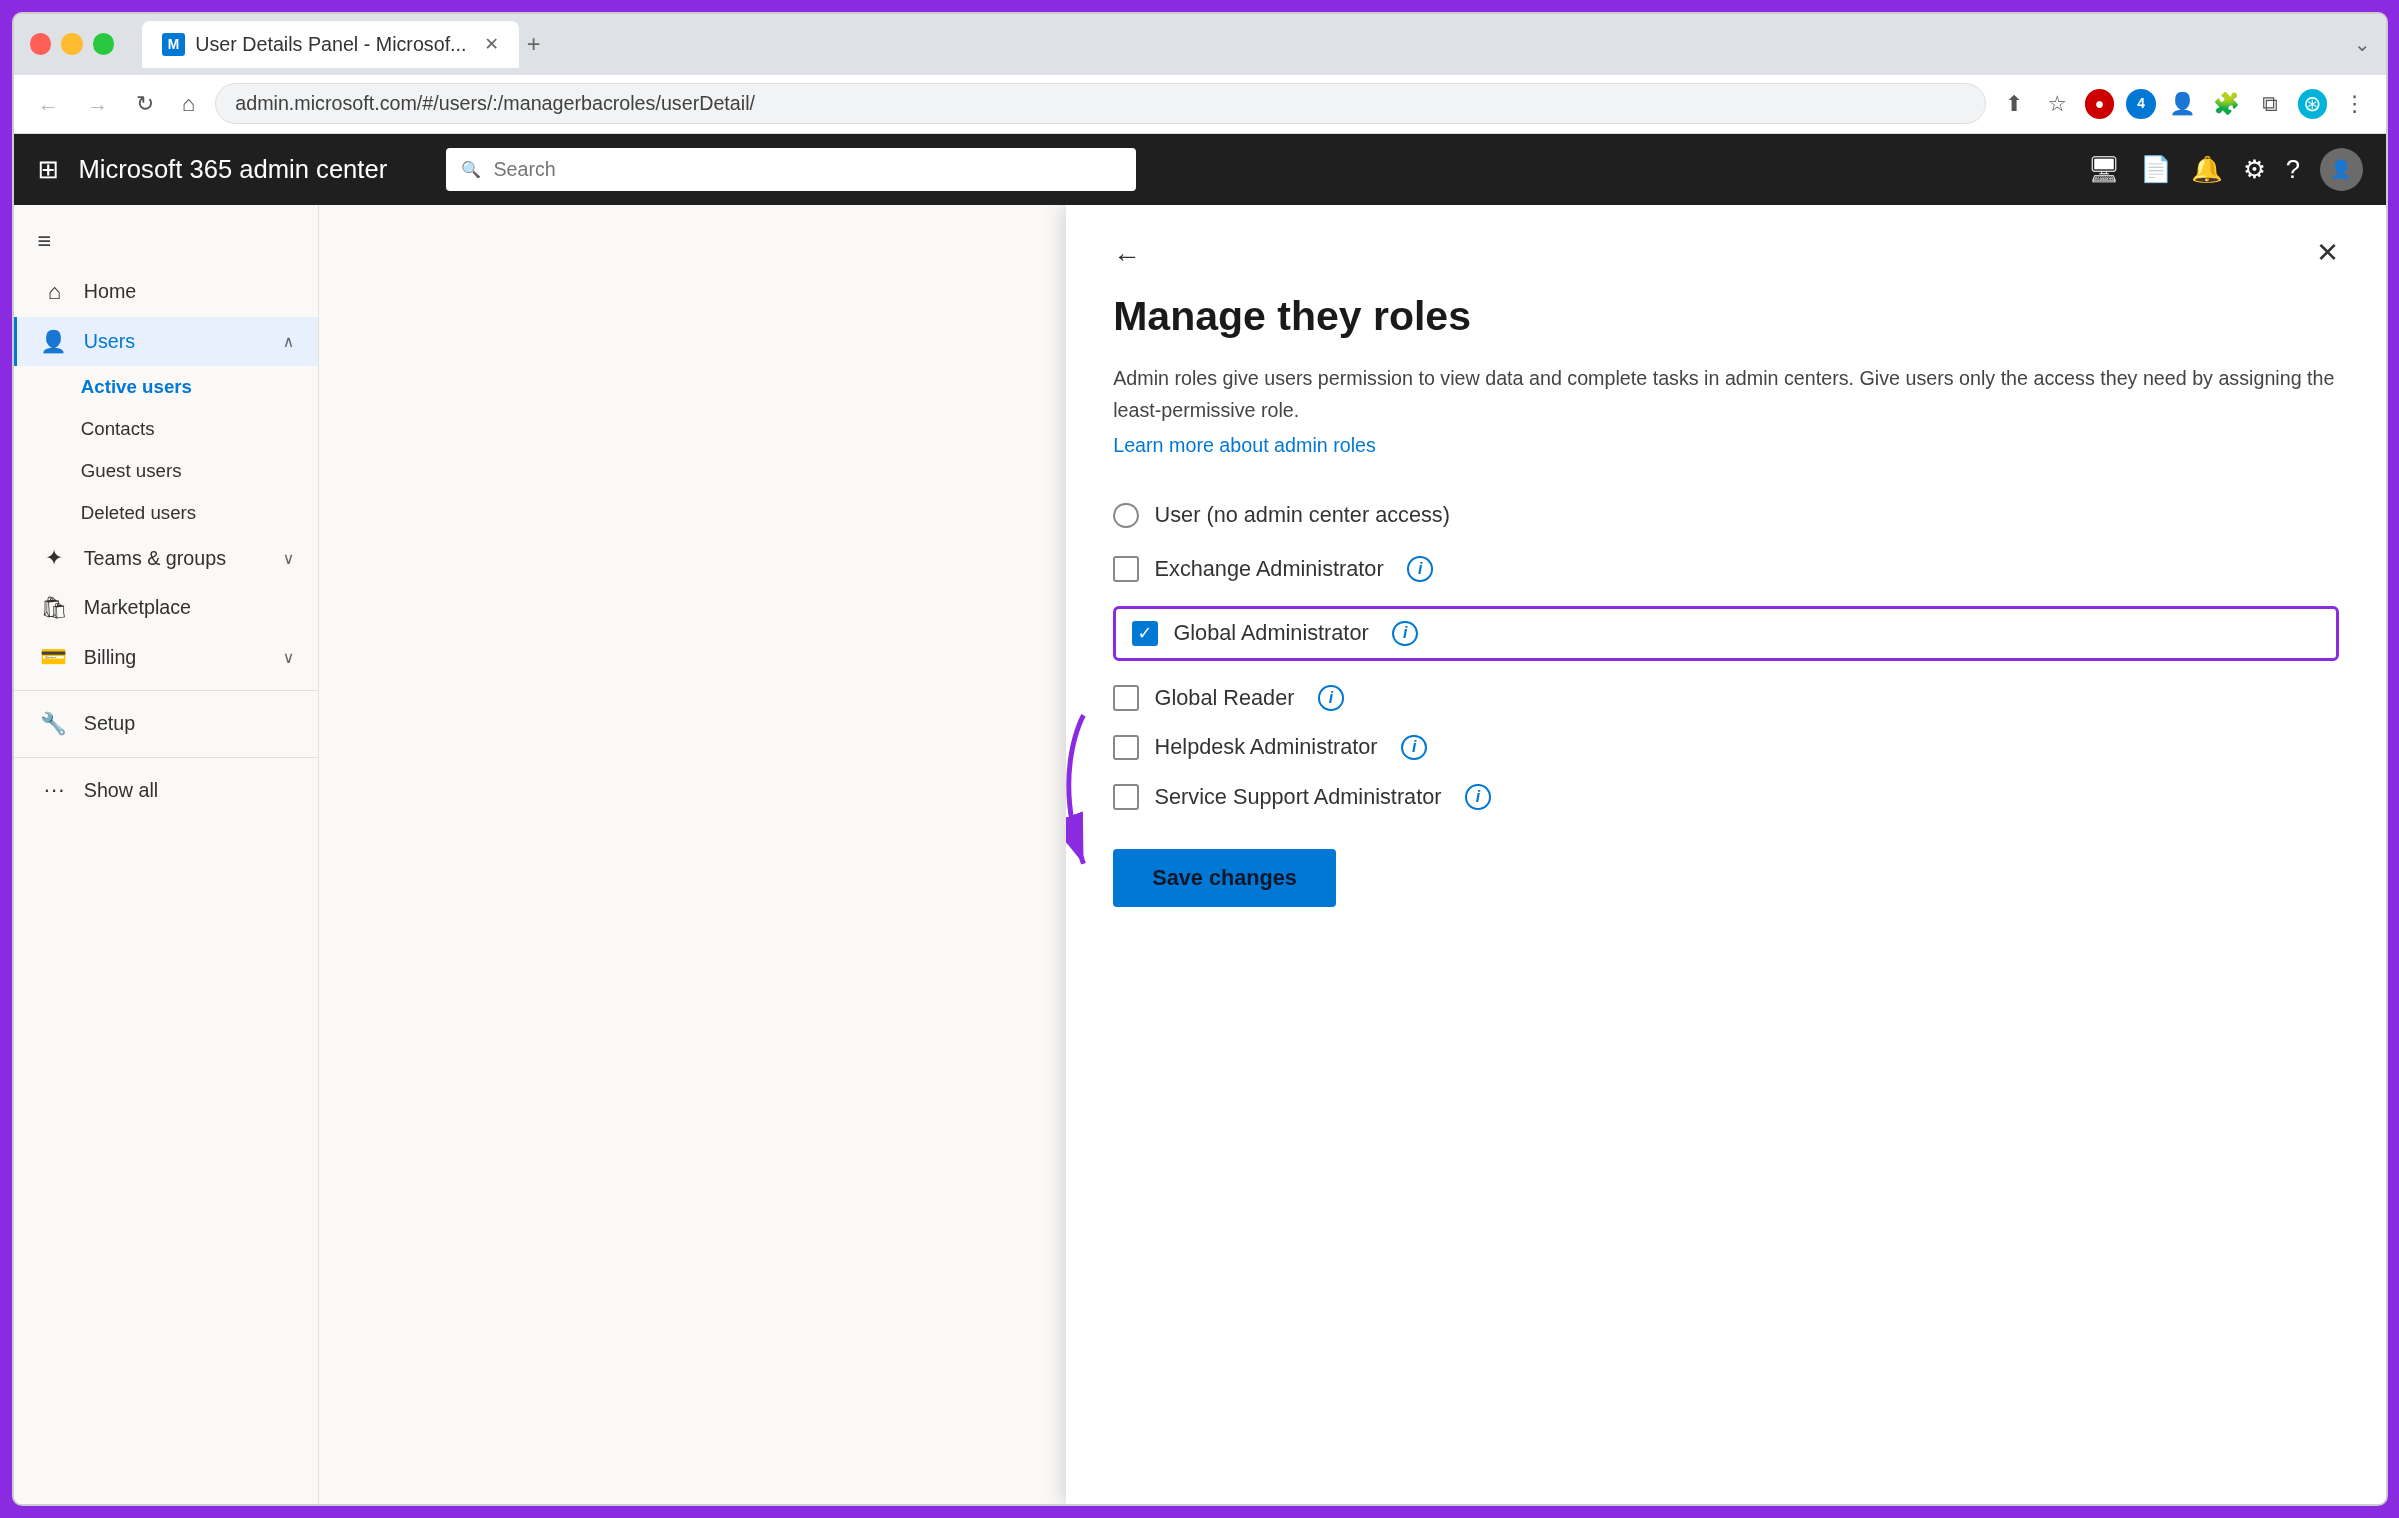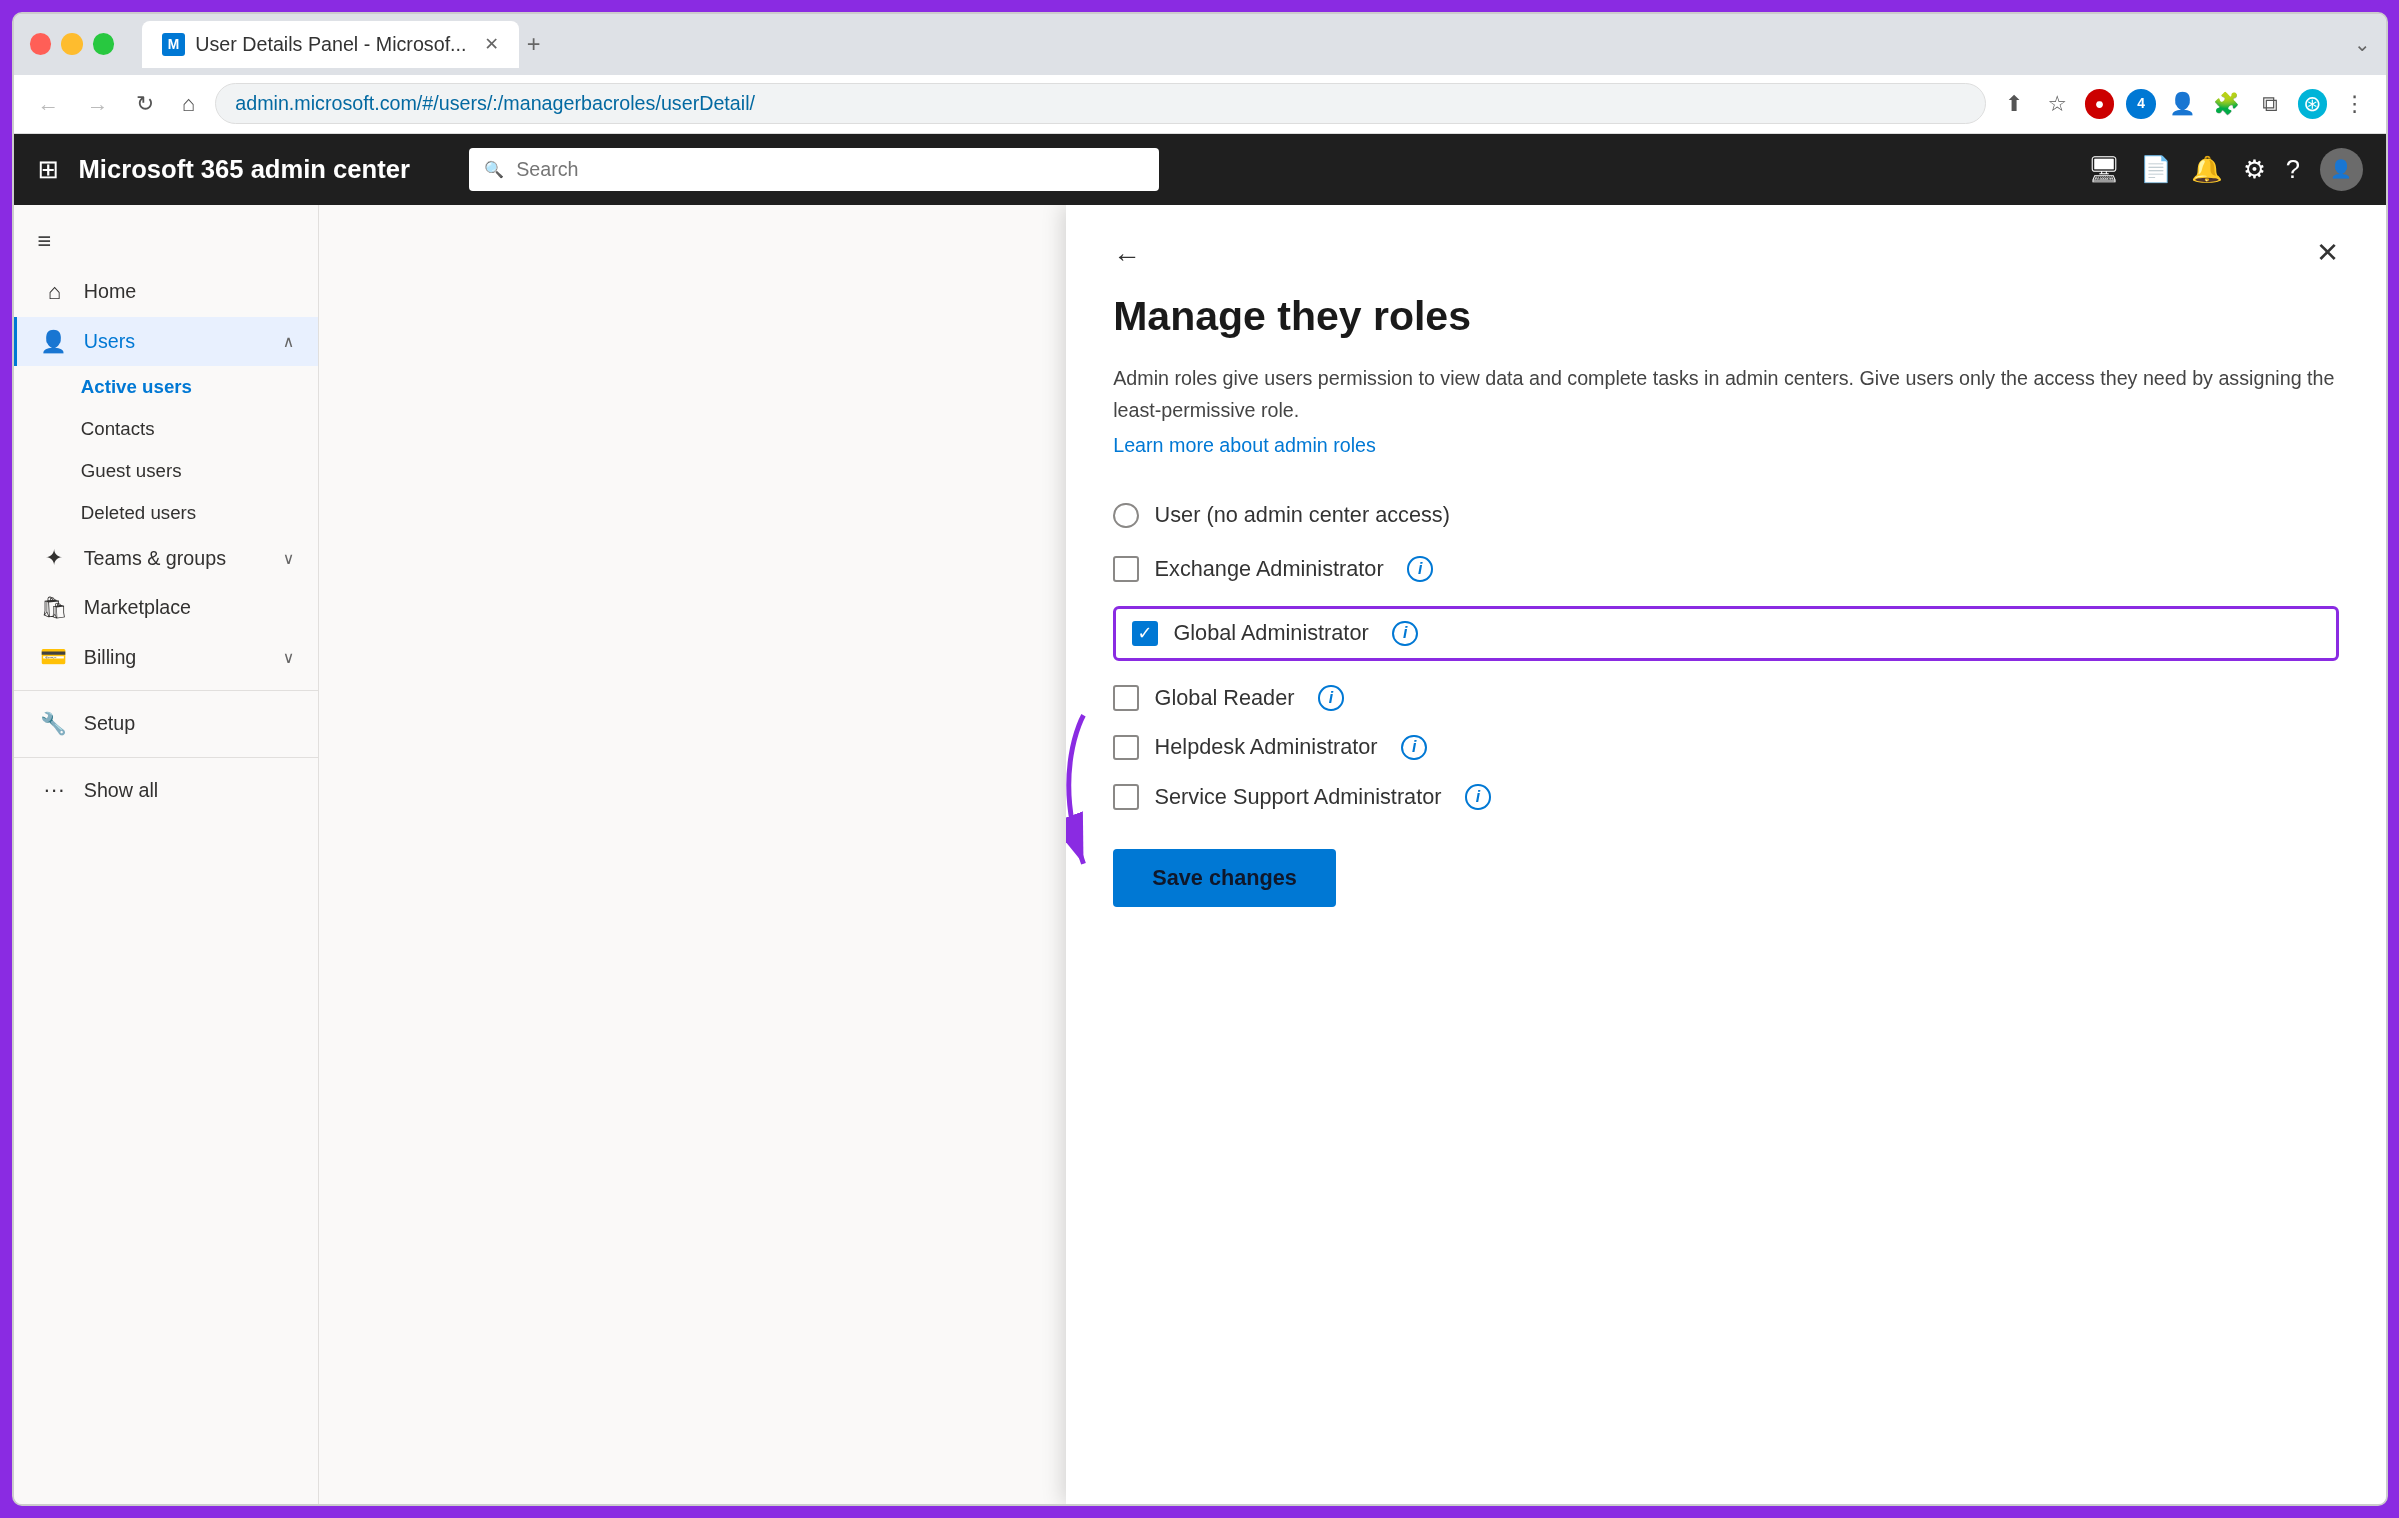--- a/index.html
+++ b/index.html
@@ -107,21 +107,21 @@
       padding: 3.9px 7.9px;
     }
     .nav-btn.disabled { color: #bbb; }
     .address-input {
       flex: 1;
       background: #f1f3f4;
       border: 1px solid #ddd;
       border-radius: 23.6px;
       padding: 7.9px 19.7px;
       font-size: 19.7px;
-      color: #0369a1;
+      color: #404040;
       height: 41px;
     }
     .toolbar-icons {
       display: flex;
       gap: 11.8px;
       align-items: center;
     }
     .toolbar-icon {
       width: 31.5px; height: 31.5px;
       display: flex; align-items: center; justify-content: center;
@@ -171,21 +171,21 @@
       flex-shrink: 0;
     }
     .waffle-icon {
       color: #fff;
       font-size: 25.6px;
       cursor: pointer;
     }
     .admin-title {
       color: #fff;
       font-size: 25.6px;
-      font-weight: 700;
+      font-weight: 400;
     }
     .search-bar {
       margin-left: 39px;
       flex: 1;
       max-width: 690px;
       background: #fff;
       border-radius: 3.9px;
       display: flex;
       align-items: center;
       padding: 0 15.8px;

